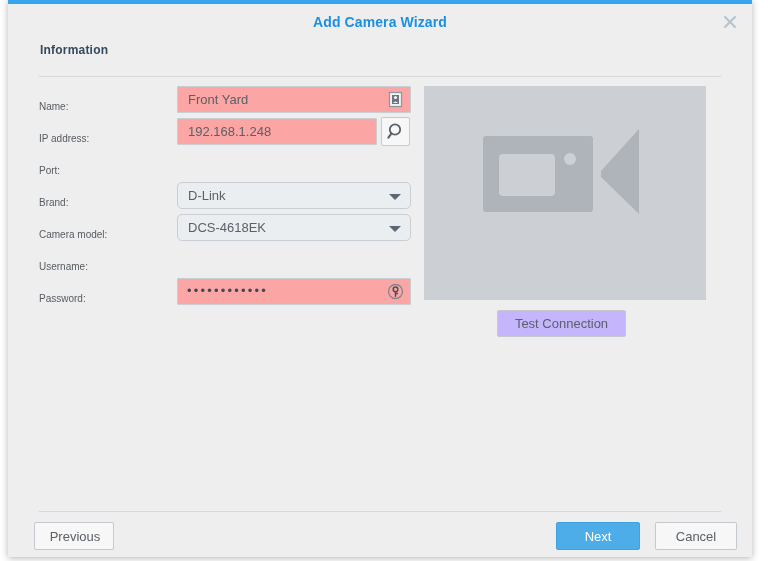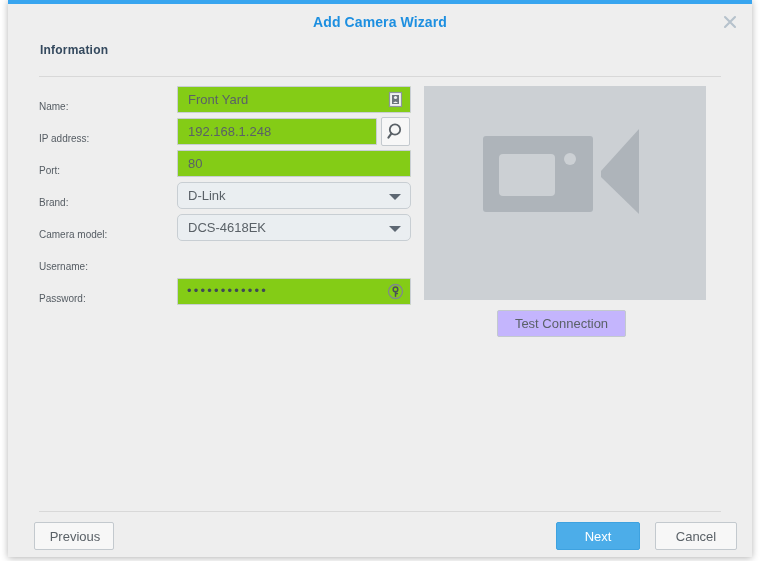--- a/index.html
+++ b/index.html
@@ -107,21 +107,21 @@
   }
   .field-wrap {
     position: absolute;
     left: 138px;
     top: 0;
   }
   .txtfield {
     box-sizing: border-box;
     width: 234px;
     height: 27px;
-    background: #84cc16;
+    background: #fca5a5;
     border: 1px solid #c8ced3;
     color: #5a6167;
     font-family: "Liberation Sans", sans-serif;
     font-size: 13px;
     padding: 0 24px 0 10px;
     line-height: 25px;
     outline: none;
     border-radius: 1px;
   }
   .txtfield.narrow { width: 200px; }
@@ -291,23 +291,20 @@
           <svg width="27" height="27" viewBox="0 0 27 27">
             <circle cx="13" cy="11.5" r="5.2" fill="none" stroke="#5a6167" stroke-width="1.8"></circle>
             <path d="M9.3 15.6 L6.4 19.6" stroke="#5a6167" stroke-width="2.1" stroke-linecap="round"></path>
           </svg>
         </div>
       </div>
     </div>
 
     <div class="form-row">
       <span class="form-label">Port:</span>
-      <div class="field-wrap">
-        <input class="txtfield plain" type="text" readonly="" value="80" style="">
-      </div>
     </div>
 
     <div class="form-row">
       <span class="form-label">Brand:</span>
       <div class="field-wrap">
         <div class="selectfield">
           <span class="sel-value">D-Link</span>
           <span class="caret"></span>
         </div>
       </div>

